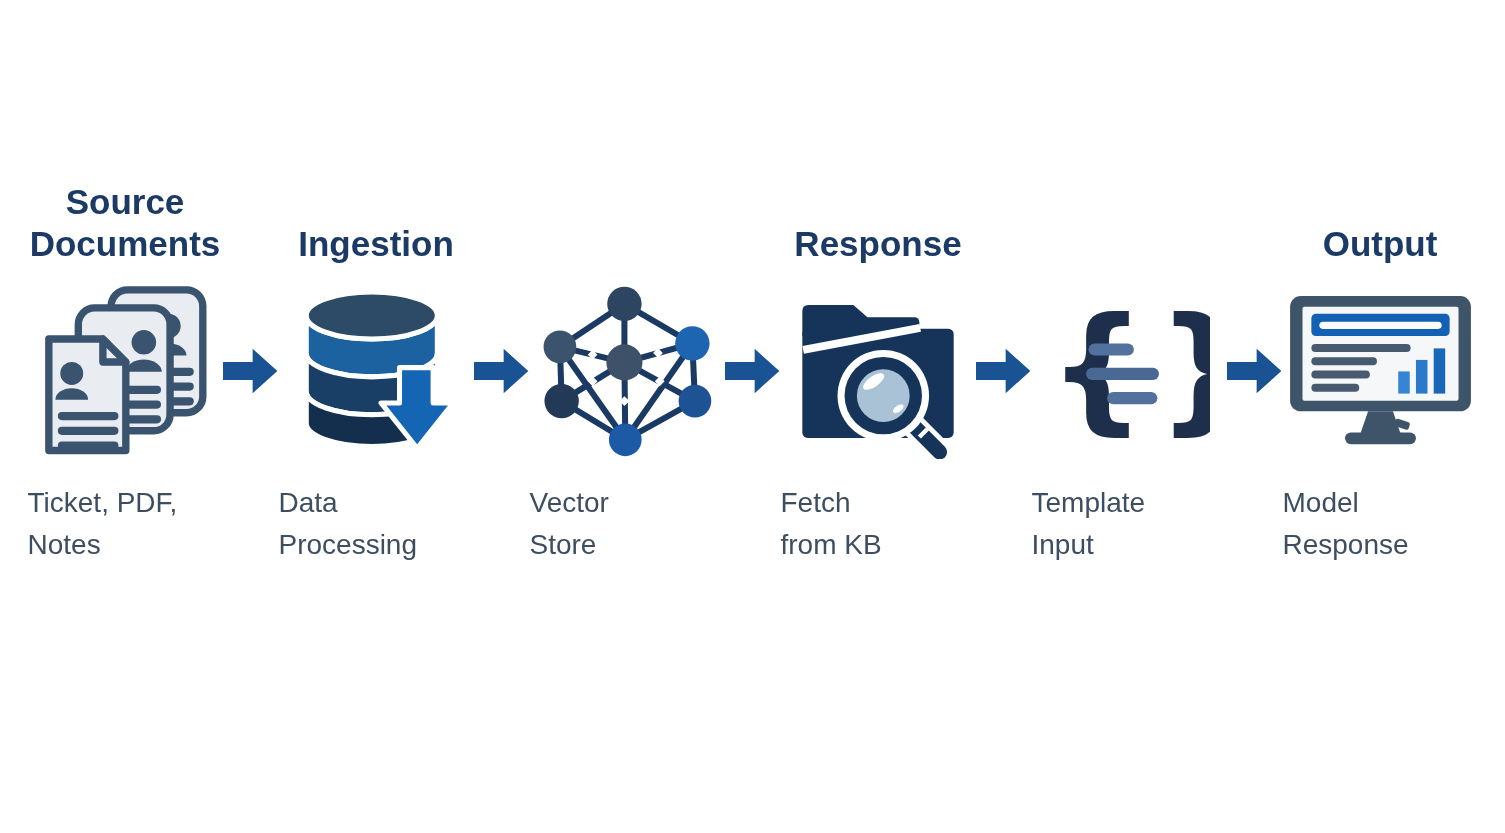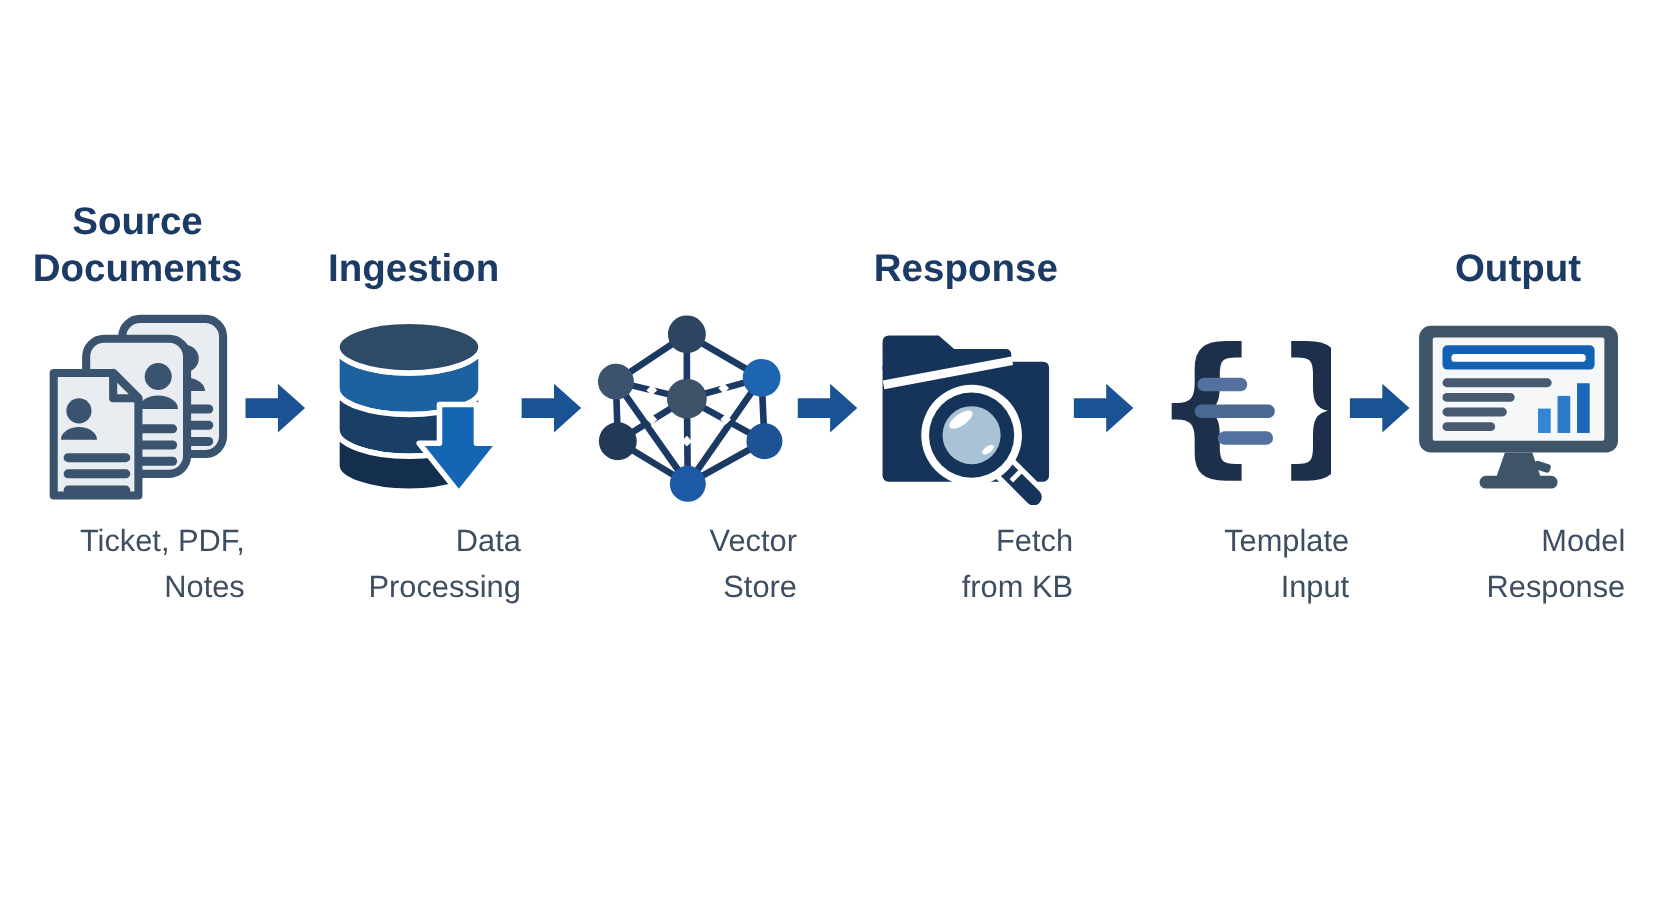--- a/index.html
+++ b/index.html
@@ -33,26 +33,26 @@
     display:flex;align-items:center;justify-content:center;
     margin-top:10px;
   }
   .arrow-cell{
     grid-row:2;
     display:flex;align-items:center;justify-content:center;
     margin-top:10px;
   }
   .caption{
     grid-row:3;
-    text-align:right;
+    text-align:left;
     font-size:28px;
     line-height:1.5;
     color:var(--caption,#3e4e61);
     white-space:pre-line;
-    margin-top:7px;
+    margin-top:18px;
   }
   .c1{grid-column:1}.c2{grid-column:2}.c3{grid-column:3}.c4{grid-column:4}
   .c5{grid-column:5}.c6{grid-column:6}.c7{grid-column:7}.c8{grid-column:8}
   .c9{grid-column:9}.c10{grid-column:10}.c11{grid-column:11}
   svg{display:block}
 </style>
 </head>
 <body>
 
 <div class="canvas">

